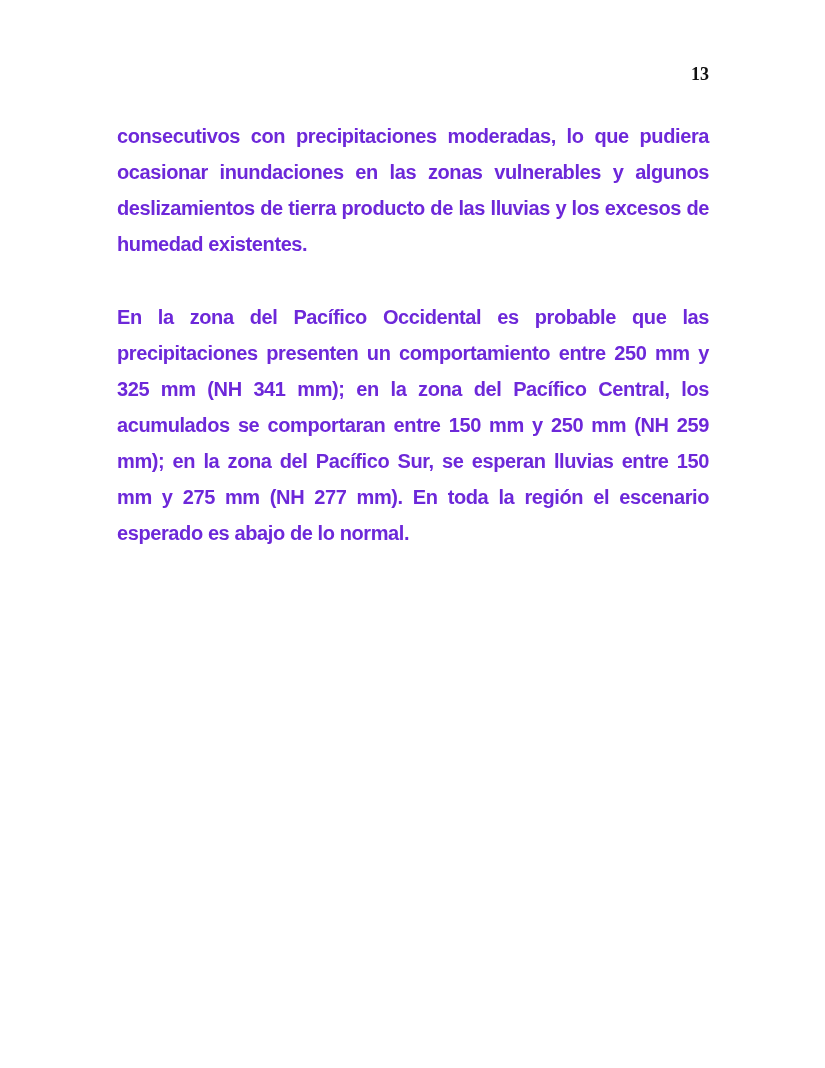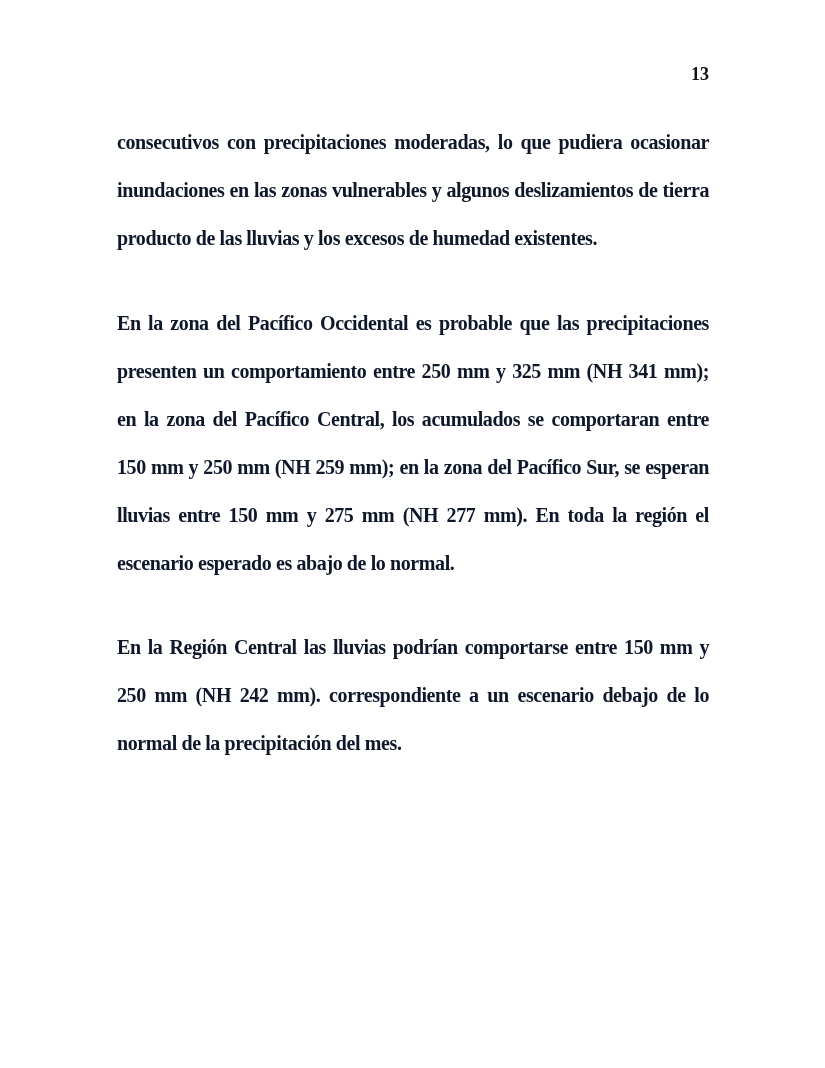--- a/index.html
+++ b/index.html
@@ -28,26 +28,26 @@
   }
 
   .content {
     position: absolute;
     top: 118px;
     left: 117px;
     width: 592px;
   }
 
   .paragraph {
-    font-family: Liberation Serif, serif;
+    font-family: Liberation Sans, sans-serif;
     font-weight: bold;
     font-size: 20px;
-    line-height: 48px;
+    line-height: 36px;
     letter-spacing: -0.4px;
-    color: #0f172a;
+    color: #6d28d9;
     text-align: justify;
     margin-bottom: 36.5px;
   }
 
   .paragraph:last-child {
     margin-bottom: 0;
   }
 </style>
 </head>
 <body>
@@ -55,16 +55,15 @@
 <div class="page">
 
   <div class="page-number">13</div>
 
   <div class="content">
     <p class="paragraph">consecutivos con precipitaciones moderadas, lo que pudiera ocasionar inundaciones en las zonas vulnerables y algunos deslizamientos de tierra producto de las lluvias y los excesos de humedad existentes.</p>
 
     <p class="paragraph">En la zona del Pacífico Occidental es probable que las precipitaciones presenten un comportamiento entre 250 mm y 325 mm (NH 341 mm); en la zona del Pacífico Central, los acumulados se comportaran entre 150 mm y 250 mm (NH 259 mm); en la zona del Pacífico Sur, se esperan lluvias entre 150 mm y 275 mm (NH 277 mm). En toda la región el escenario esperado es abajo de lo normal.</p>
 
 
-    <p class="paragraph">En la Región Central las lluvias podrían comportarse entre 150 mm y 250 mm (NH 242 mm). correspondiente a un escenario debajo de lo normal de la precipitación del mes.</p>
   </div>
 
 </div>
 
 </body></html>

